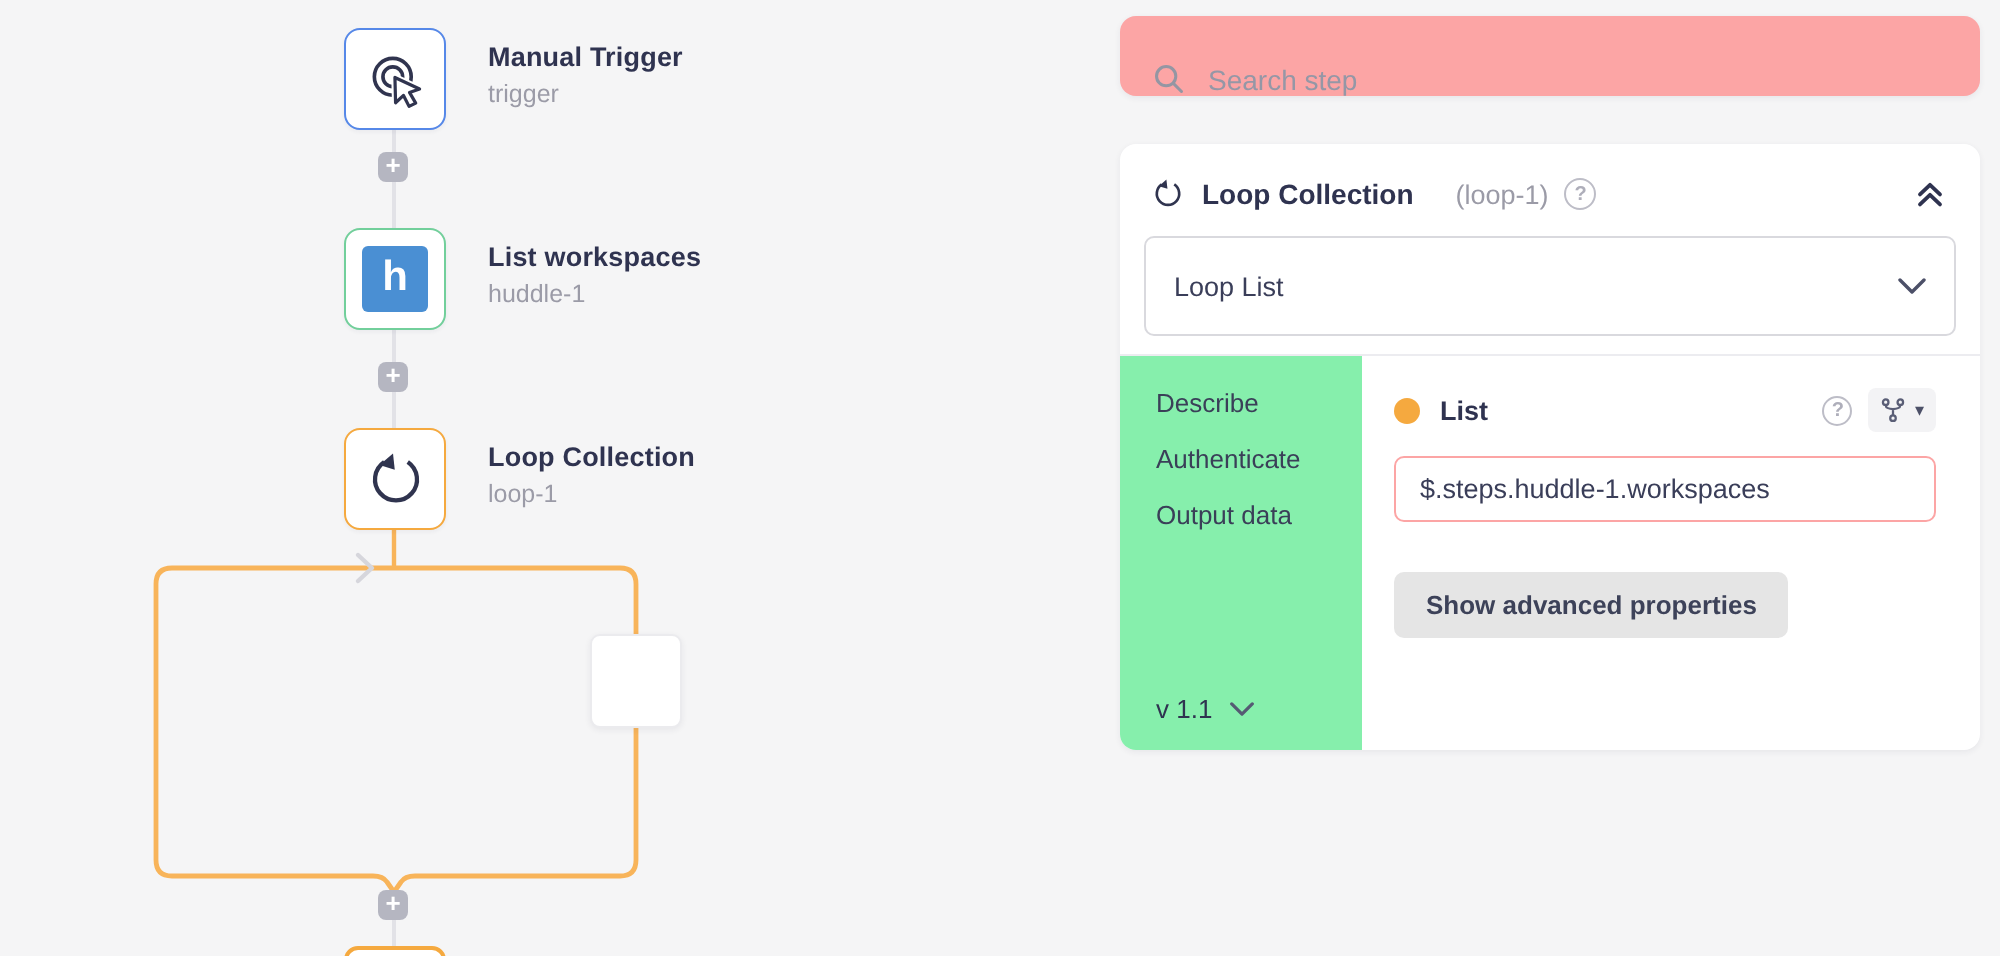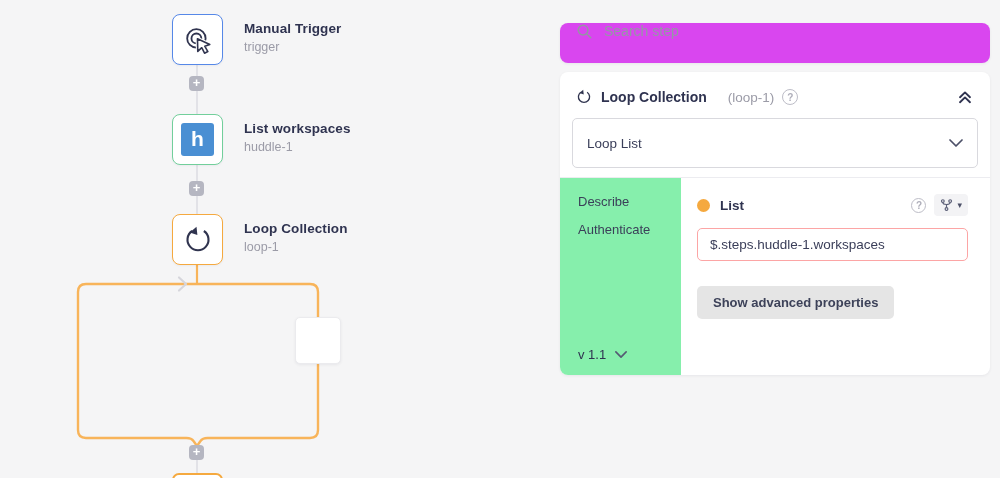--- a/index.html
+++ b/index.html
@@ -39,23 +39,23 @@
     position: absolute; left: 295px; top: 317px; width: 46px; height: 47px; z-index: 2;
     background: #fff; border: 1px solid #ebebee; border-radius: 5px;
     box-shadow: 0 1px 3px rgba(40,44,70,0.07);
   }
   .partial-node {
     position: absolute; left: 172px; top: 473px; width: 51px; height: 16px; z-index: 2;
     background: #fff; border: 2px solid var(--node-orange); border-radius: 7px;
   }
   
   .search-card {
-    position: absolute; left: 560px; top: 23px; width: 430px; height: 40px;
-    background: #d946ef; border-radius: 8px; box-shadow: 0 1px 3px rgba(40,44,70,0.07);
-    display: flex; align-items: flex-start; padding: 0 16px;
+    position: absolute; left: 560px; top: 8px; width: 430px; height: 40px;
+    background: #fca5a5; border-radius: 8px; box-shadow: 0 1px 3px rgba(40,44,70,0.07);
+    display: flex; align-items: flex-end; padding: 0 16px;
   }
   .search-card input {
     border: none; outline: none; background: transparent; flex: 1;
     font-size: 14px; color: var(--text-dark); margin-left: 11px;
     font-family: "Liberation Sans", sans-serif;
   }
   .search-card input::placeholder { color: #9597a6; }
   .panel-card {
     position: absolute; left: 560px; top: 72px; width: 430px; height: 303px;
     background: #fff; border-radius: 8px; box-shadow: 0 1px 3px rgba(40,44,70,0.07);
@@ -207,20 +207,23 @@
       </svg>
     </div>
 
     <div class="panel-body">
       <div class="side-menu">
         <div class="menu-item">
           <span>Describe</span>
         </div>
         <div class="menu-item">
           <span>Authenticate</span>
+        </div>
+        <div class="menu-item">
+          <span>Output data</span>
         </div>
         <div class="version-row">
           <span>v 1.1</span>
           <svg width="12" height="7" viewBox="0 0 14 8" style="margin-left:9px">
             <polyline points="1,1 7,7 13,1" fill="none" stroke="#555a73" stroke-width="1.9" stroke-linecap="round" stroke-linejoin="round"></polyline>
           </svg>
         </div>
       </div>
 
       <div class="panel-content">

